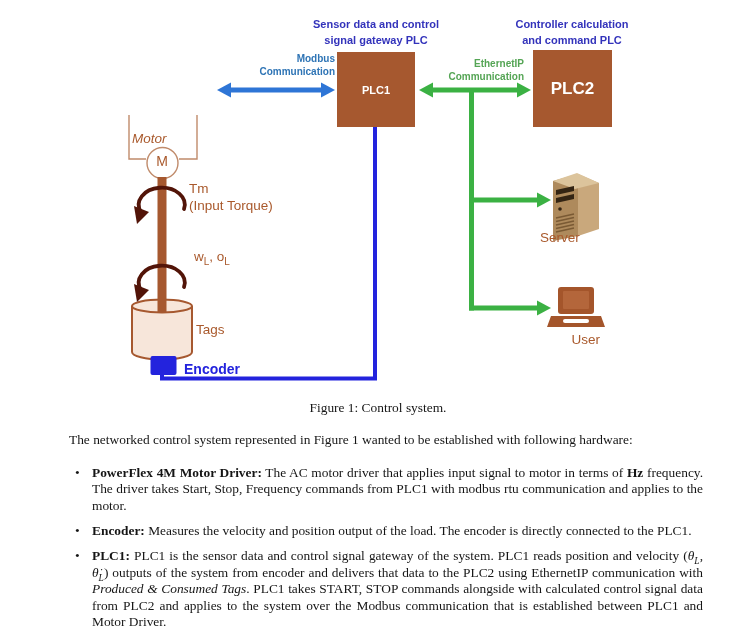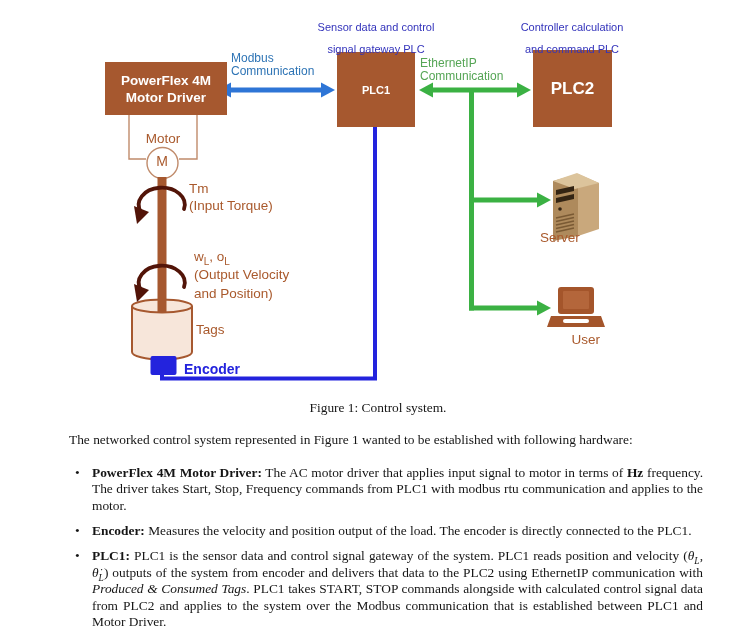--- a/index.html
+++ b/index.html
@@ -12,27 +12,27 @@
   .box{position:absolute;background:var(--brown);color:#fff;font-weight:bold;
        display:flex;align-items:center;justify-content:center;text-align:center;
        white-space:pre-line;}
   .box-powerflex{left:105px;top:62px;width:122px;height:53px;font-size:13.5px;line-height:17px;}
   .box-plc1{left:337px;top:52px;width:78px;height:75px;font-size:11px;}
   .box-plc2{left:533px;top:50px;width:79px;height:77px;font-size:17px;}
 
   
   .dlabel{position:absolute;color:var(--brownText);font-size:13.5px;line-height:16px;}
   .pre{white-space:pre-line;}
-  .cap{font-size:11px;font-weight:400;color:var(--blueDark);line-height:22px;text-align:center;}
+  .cap{font-size:11px;font-weight:700;color:var(--blueDark);line-height:16px;text-align:center;}
   .cap1{left:296px;top:16px;width:160px;}
   .cap2{left:492px;top:16px;width:160px;}
-  .linklabel{font-size:12px;font-weight:400;line-height:13px;text-align:left;}
+  .linklabel{font-size:10px;font-weight:700;line-height:13px;text-align:right;}
   .modbus{left:231px;top:52px;width:104px;color:var(--blueMid);}
   .ethip{left:420px;top:57px;width:104px;color:var(--greenText);}
-  .motor-l{left:132px;top:131px;width:62px;text-align:center;}
+  .motor-l{left:132px;top:131px;width:62px;text-align:left;font-style:italic;}
   .msym{left:147px;top:153px;width:30px;text-align:center;font-size:14px;}
   .tm{left:189px;top:181px;}
   .tmdesc{left:189px;top:198px;}
   .wvars{left:194px;top:249px;}
   .wdesc{left:194px;top:266px;line-height:18.5px;}
   .load-l{left:196px;top:322px;}
   .enc-l{left:184px;top:361px;font-size:14px;font-weight:700;color:var(--encoderBlue);}
   .server-l{left:540px;top:230px;width:60px;}
   .user-l{left:544px;top:332px;width:56px;text-align:right;}
   .dlabel sub{font-size:10px;}
@@ -128,40 +128,36 @@
       </g>
 
       <g>
         <rect x="558" y="287" width="36" height="27" rx="3" fill="#A4552B"></rect>
         <rect x="563" y="291" width="26" height="18" rx="1" fill="#B4663B"></rect>
         <polygon points="551,316 601,316 605,327 547,327" fill="#A4552B"></polygon>
         <rect x="563" y="319" width="26" height="4" rx="2" fill="#ffffff"></rect>
       </g>
     </svg>
 
-    <div class="box box-powerflex pre">PowerFlex 4M
-Motor Driver</div>
     <div class="box box-plc1">PLC1</div>
     <div class="box box-plc2">PLC2</div>
 
     <div class="dlabel cap cap1 pre">Sensor data and control
 signal gateway PLC</div>
     <div class="dlabel cap cap2 pre">Controller calculation
 and command PLC</div>
     <div class="dlabel linklabel modbus pre">Modbus
 Communication</div>
     <div class="dlabel linklabel ethip pre">EthernetIP
 Communication</div>
     <div class="dlabel motor-l">Motor</div>
     <div class="dlabel msym">M</div>
     <div class="dlabel tm">Tm</div>
     <div class="dlabel tmdesc">(Input Torque)</div>
     <div class="dlabel wvars"><span>w</span><sub>L</sub><span>, </span><span>o</span><sub>L</sub></div>
-    <div class="dlabel wdesc pre">(Output Velocity
-and Position)</div>
     <div class="dlabel load-l">Tags</div>
     <div class="dlabel enc-l">Encoder</div>
     <div class="dlabel server-l">Server</div>
     <div class="dlabel user-l">User</div>
   </div>
 
   <div class="textblock">
     <div class="caption">Figure 1: Control system.</div>
     <p class="intro">The networked control system represented in Figure 1 wanted to be established with following hardware:</p>
 

